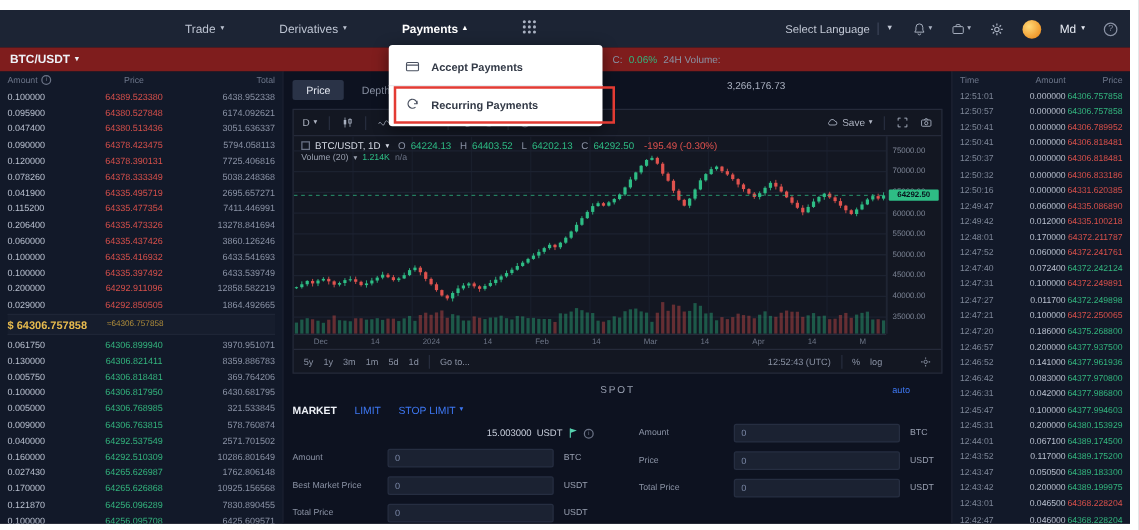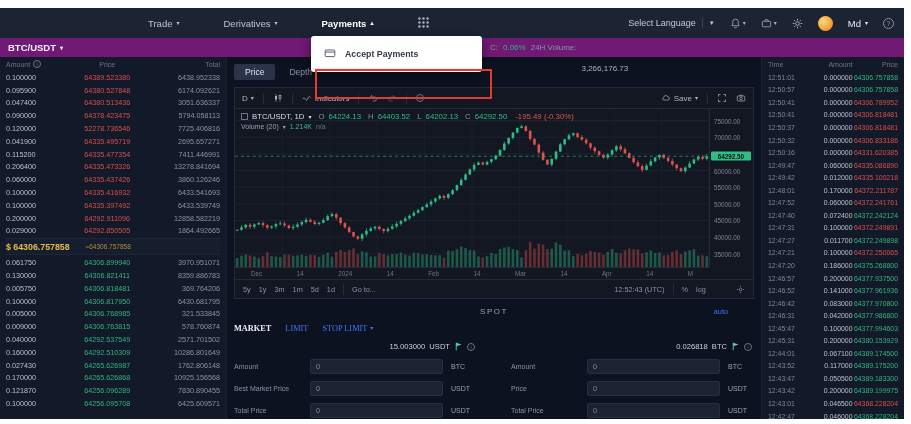--- a/index.html
+++ b/index.html
@@ -17,21 +17,21 @@
   .nav-right { margin-left:auto; display:flex; align-items:center; gap:15px; }
   .lang { display:flex; align-items:center; gap:6px; color:#c3c9d6; font-size:9px; cursor:pointer; }
   .vbar { width:1px; height:10px; background:#3a4256; }
   .icon-btn { display:flex; align-items:center; gap:2px; cursor:pointer; color:#aab2c2; }
   .icon-btn svg { width:11px; height:11px; display:block; }
   .logo { width:15px; height:15px; border-radius:50%; background:radial-gradient(circle at 35% 35%, #ffd978, #f09a2e 70%, #d97f1c); flex:none; }
   .user { display:flex; align-items:center; gap:4px; color:#e8ecf4; font-size:9.5px; cursor:pointer; }
   .round-glyph { width:11px; height:11px; border:1px solid #8a92a4; border-radius:50%; color:#8a92a4; font-size:7px; line-height:9px; text-align:center; display:inline-block; }
 
   
-  .ticker { height:19px; background:#701a75; display:flex; align-items:center; padding:0 8px; position:relative; flex:none; }
+  .ticker { height:19px; background:#7f1d1d; display:flex; align-items:center; padding:0 8px; position:relative; flex:none; }
   .pair { display:flex; align-items:center; gap:4px; color:#eef1f7; font-size:9.5px; font-weight:bold; cursor:pointer; }
   .stats { position:absolute; left:490px; top:0; bottom:0; display:flex; align-items:center; gap:5px; font-size:8px; color:#8a92a4; }
   .s-green { color:#33b57e; }
   .s-val { color:#aab1c0;margin-top:41px; }
 
   
   .main { flex:1; display:flex; min-height:0; }
 
   
   .orderbook { width:227px; flex:none; background:#121929; border-right:1px solid #1c2232; padding:0 6px; display:flex; flex-direction:column; overflow:hidden; }
@@ -81,21 +81,21 @@
 
   .tv-xaxis { height:12px; margin-right:44px; display:flex; justify-content:space-between; align-items:center; padding:0 16px; font-size:6.3px; color:#6d7587; border-top:1px solid #252a3a; flex:none; cursor:ew-resize; }
   .tv-bottom { height:19px; border-top:1px solid #252a3a; display:flex; align-items:center; gap:8px; padding:0 8px; font-size:7.3px; color:#8a92a4; flex:none; }
   .range-btn, .goto, .scale-btn, .clock { cursor:pointer; white-space:nowrap; }
   .ranges { display:flex; gap:8px; }
   .tvb-right { margin-left:auto; display:flex; align-items:center; gap:8px; }
   .scale-btn.auto { color:#3d77f2;margin-top:44px; }
   .tv-bottom svg { width:9px; height:9px; display:block; }
 
   .spot-title { text-align:center; font-size:8px; letter-spacing:1.5px; color:#9aa1b2; margin:8px 0 5px; flex:none; }
-  .order-tabs { display:flex; gap:14px; align-items:center; height:14px; margin-bottom:4px; font-size:8.3px; flex:none;font-family:Liberation Serif, serif; }
+  .order-tabs { display:flex; gap:14px; align-items:center; height:14px; margin-bottom:4px; font-size:8.3px; flex:none; }
   .ot { display:flex; align-items:center; gap:3px; }
   .ot.active { color:#eef1f7; font-weight:bold; }
   .ot.link { color:#3d77f2; cursor:pointer; }
 
   .form-cols { display:flex; gap:34px; flex:1; min-height:0; }
   .fcol { flex:1; min-width:0; }
   .bal { display:flex; justify-content:flex-end; align-items:center; gap:4px; font-size:7.6px; color:#c8cedb; height:13px; margin:1px 2px 6px 0; }
   .bal svg { width:9px; height:9px; display:block; }
   .frow { display:flex; align-items:center; height:15px; margin-bottom:7px; }
   .flabel { flex:0 0 76px; font-size:7px; color:#8a92a4; }
@@ -251,22 +251,27 @@
               <span class="price">64380.513436</span>
               <span class="total">3051.636337</span>
             </div>
             <div class="ob-row ask">
               <span class="amt">0.090000</span>
               <span class="price">64378.423475</span>
               <span class="total">5794.058113</span>
             </div>
             <div class="ob-row ask">
               <span class="amt">0.120000</span>
-              <span class="price">52278.736546</span>
+              <span class="price">64378.390131</span>
               <span class="total">7725.406816</span>
+            </div>
+            <div class="ob-row ask">
+              <span class="amt">0.078260</span>
+              <span class="price">64378.333349</span>
+              <span class="total">5038.248368</span>
             </div>
             <div class="ob-row ask">
               <span class="amt">0.041900</span>
               <span class="price">64335.495719</span>
               <span class="total">2695.657271</span>
             </div>
             <div class="ob-row ask">
               <span class="amt">0.115200</span>
               <span class="price">64335.477354</span>
               <span class="total">7411.446991</span>
@@ -923,31 +928,20 @@
               <input class="finput" value="0" style="">
               <span class="funit">USDT</span>
             </div>
             <div class="frow">
               <span class="flabel">Total Price</span>
               <input class="finput" value="0" style="">
               <span class="funit">USDT</span>
             </div>
           </div>
           <div class="fcol">
-            <div class="bal">
-              <span>0.026818</span>
-              <span>BTC</span>
-              <span>
-                <svg viewBox="0 0 12 12">
-                    <path d="M3 1v10" stroke="#57d3b0" stroke-width="1.2"></path>
-                    <path d="M3 1l7 2.3L3 5.8z" fill="#57d3b0"></path>
-                  </svg>
-              </span>
-              <span class="info-i">i</span>
-            </div>
             <div class="frow">
               <span class="flabel">Amount</span>
               <input class="finput" value="0" style="">
               <span class="funit">BTC</span>
             </div>
             <div class="frow">
               <span class="flabel">Price</span>
               <input class="finput" value="0" style="">
               <span class="funit">USDT</span>
             </div>
@@ -1116,16 +1110,25 @@
     <div class="pd-item">
       <span>
         <svg viewBox="0 0 20 20">
             <rect x="2" y="5" width="16" height="11" rx="1.5" fill="none" stroke="#4a5160" stroke-width="1.5"></rect>
             <line x1="2" y1="8.5" x2="18" y2="8.5" stroke="#4a5160" stroke-width="1.5"></line>
           </svg>
       </span>
       <span>Accept Payments</span>
     </div>
     <div class="pd-divider"></div>
+    <div class="pd-item">
+      <span>
+        <svg viewBox="0 0 20 20">
+            <path d="M16 10a6 6 0 1 0-2 4.5" fill="none" stroke="#4a5160" stroke-width="1.5"></path>
+            <path d="M16 6v4h-4" fill="none" stroke="#4a5160" stroke-width="1.5"></path>
+          </svg>
+      </span>
+      <span>Recurring Payments</span>
+    </div>
   </div>
 
   <div class="annotation"></div>
 </div>
 
 </body></html>

